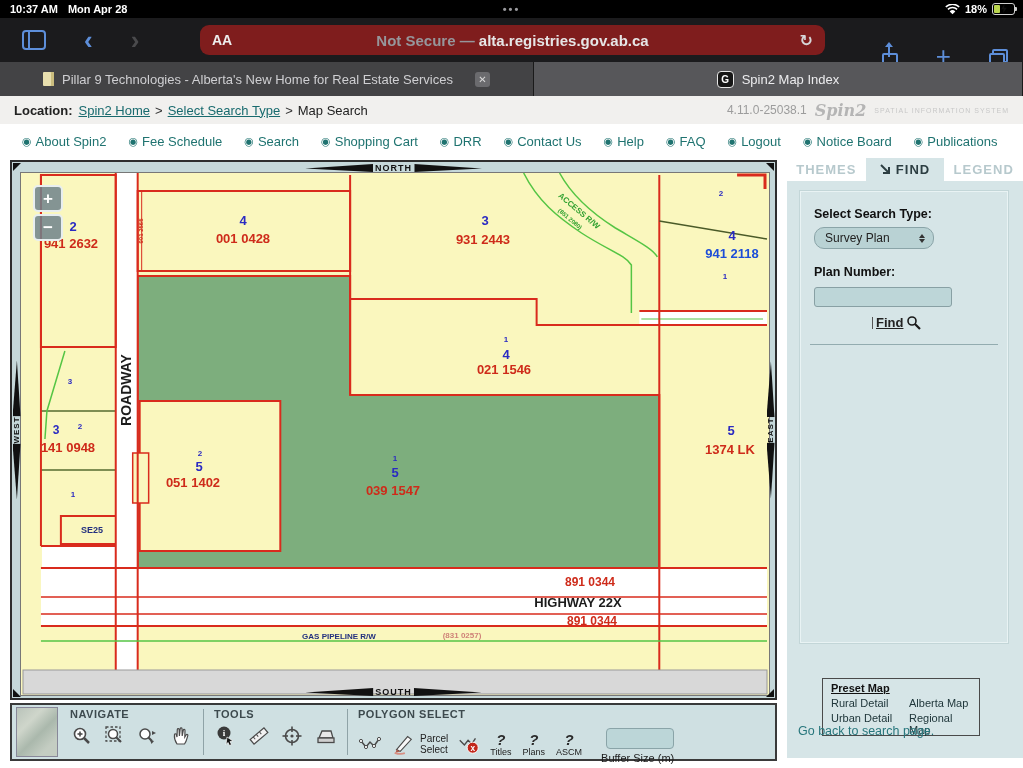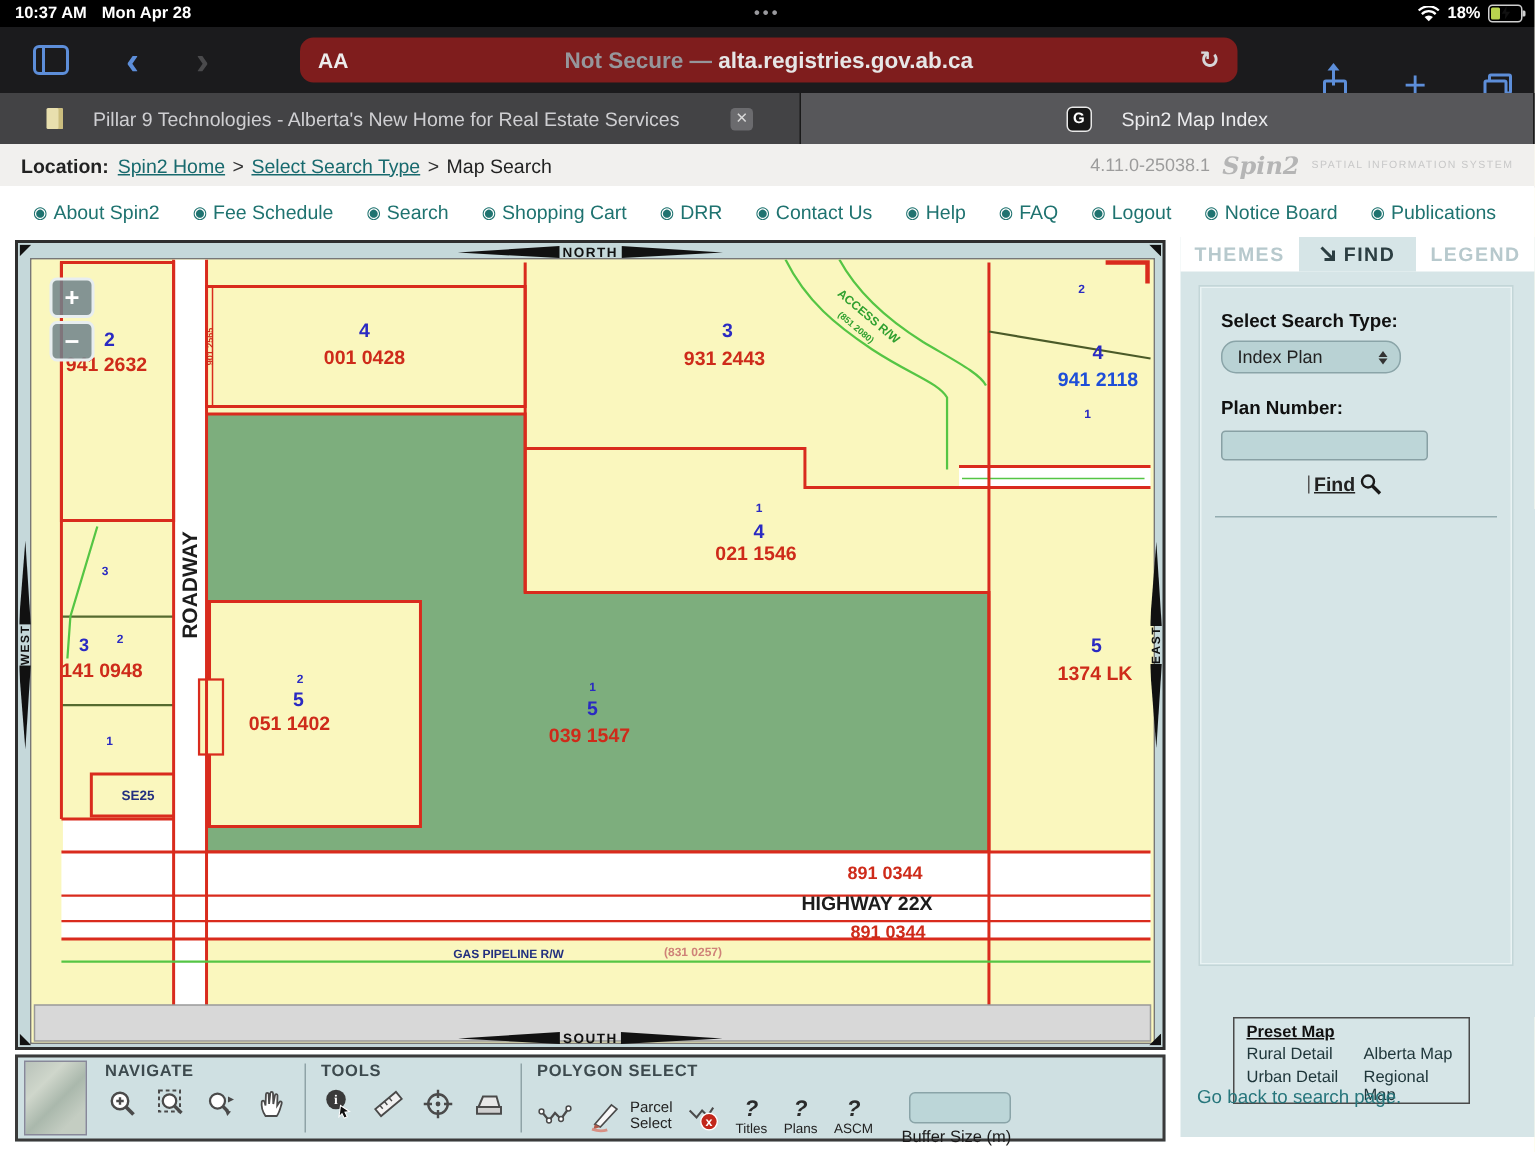--- a/index.html
+++ b/index.html
@@ -31,21 +31,21 @@
   #rightico{position:absolute;right:18px;top:25px;display:flex;gap:38px;align-items:center;}
   .share-ico{width:16px;height:18px;position:relative;}
   .share-ico .box{position:absolute;left:0;right:0;top:6px;bottom:0;border:2px solid #5d8ed9;border-radius:2px;}
   .share-ico .arrow{position:absolute;left:6px;top:-2px;width:2px;height:12px;background:#5d8ed9;}
   .share-ico .arrow:before{content:"";position:absolute;left:-3px;top:0;border:4px solid transparent;border-bottom:5px solid #5d8ed9;transform:translateY(-7px);}
   .tabs-ico{width:16px;height:14px;position:relative;}
   .tabs-ico .b1{position:absolute;left:3px;top:0;width:12px;height:10px;border:2px solid #5d8ed9;border-radius:2px;}
   .tabs-ico .b2{position:absolute;left:0;top:4px;width:12px;height:10px;border:2px solid #5d8ed9;border-radius:2px;background:#1b1b1d;}
   
   #tabstrip{position:absolute;left:0;top:62px;width:1023px;height:34px;background:#2a2a2c;display:flex;}
-  .tab{height:100%;display:flex;align-items:center;justify-content:center;color:#cfcfd2;font-size:13px;gap:20px;border-right:1px solid #1a1a1a;}
+  .tab{height:100%;display:flex;align-items:center;justify-content:center;color:#cfcfd2;font-size:13px;gap:8px;border-right:1px solid #1a1a1a;}
   #tab1{width:534px;background:#434345;}
   #tab2{width:489px;background:#57575a;color:#ececee;}
   .fav-doc{width:11px;height:14px;background:#e8dfae;border-radius:1px;box-shadow:inset -3px 0 0 #cbbd7e;}
   .fav-g{width:15px;height:15px;border:1.5px solid #e8e8e8;border-radius:4px;background:#161616;color:#fff;
     font-size:10px;font-weight:bold;display:flex;align-items:center;justify-content:center;}
   .tabclose{margin-left:14px;width:15px;height:15px;border-radius:3px;background:#6b6b6e;color:#d9d9d9;
     font-size:10px;display:flex;align-items:center;justify-content:center;}
   
   #locationrow{position:absolute;left:0;top:96px;width:1023px;height:28px;background:#f1f0ee;border-bottom:1px solid #d8d8d4;
     display:flex;align-items:center;font-size:13px;color:#222;}
@@ -373,21 +373,21 @@
         <line x1="1" y1="1" x2="9" y2="9" stroke="#2c3e42" stroke-width="2"></line>
         <polyline points="9,3 9,9 3,9" fill="none" stroke="#2c3e42" stroke-width="2"></polyline>
       </svg>
       <span>FIND</span>
     </div>
     <div class="ptab">LEGEND</div>
   </div>
   <div id="panelbox">
     <div class="plabel">Select Search Type:</div>
     <div id="searchtype">
-      <span class="val">Index Plan</span>
+      <span class="val">Survey Plan</span>
       <span class="arrows">
           <i class="up"></i>
           <i class="dn"></i>
         </span>
     </div>
     <div class="plabel">Plan Number:</div>
     <input id="planinput" value="" style="">
     <div id="findrow">
       <span class="cursorbar"></span>
       <span class="findlink">Find</span>

